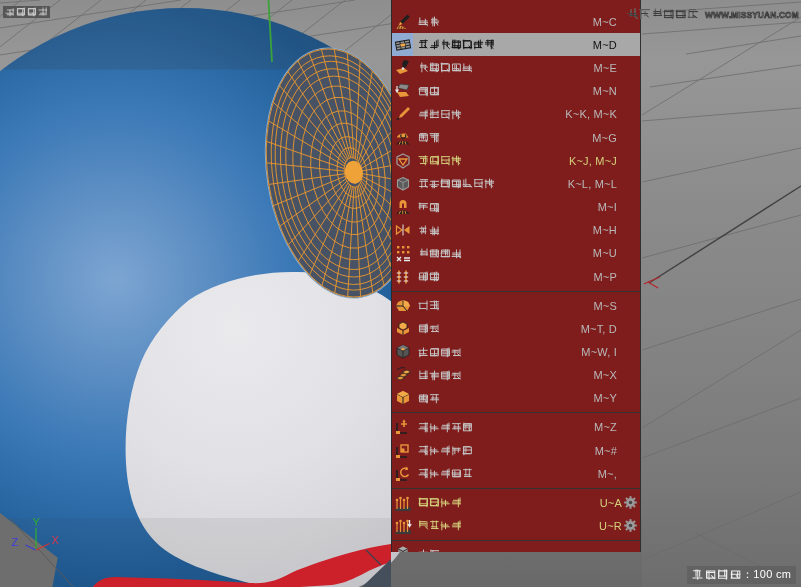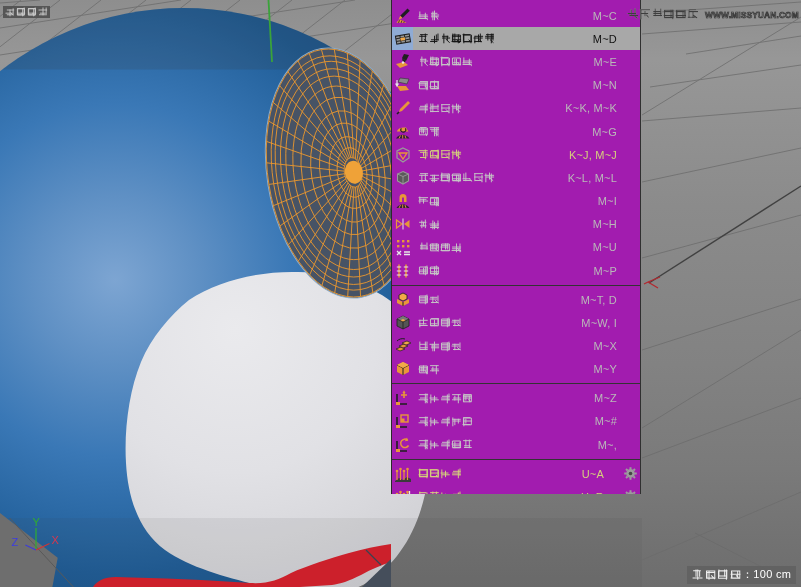--- a/index.html
+++ b/index.html
@@ -1,24 +1,24 @@
 <!DOCTYPE html>
 <html><head><meta charset="utf-8"><title>c4d</title><style>
 *{margin:0;padding:0;box-sizing:border-box}
 html,body{width:801px;height:587px;overflow:hidden;background:#7c7c7c;
  font-family:"Liberation Sans",sans-serif}
 #stage{position:relative;width:801px;height:587px}
 .cj{display:inline-block;vertical-align:top}
-#menu{position:absolute;left:391px;top:0;width:250px;height:494px;background:#a21caf;
- border-left:1px solid #2a2a2a;border-right:1px solid #303030;padding-top:4px;overflow:hidden}
+#menu{position:absolute;left:391px;top:0;width:250px;height:552px;background:#7f1d1d;
+ border-left:1px solid #2a2a2a;border-right:1px solid #303030;padding-top:10px;overflow:hidden}
 .row{height:23.2px;display:flex;align-items:center;position:relative}
 .row .ic{width:21px;height:23.2px;display:flex;align-items:center;justify-content:center;flex:none}
 .row .lb{display:flex;gap:0px;align-items:center;flex:1;padding-left:5px}
 .row .lb .cj{margin-right:0px}
-.row .sc{font-size:11px;letter-spacing:0.2px;margin-right:20px;flex:none}
+.row .sc{font-size:11px;letter-spacing:0.2px;margin-right:2px;flex:none}
 .row .gear{margin-right:3px;flex:none}
 .row:not(:has(.gear)) .sc{margin-right:23px}
 .hl{background:#a8a8a8}
 .hl .ic{background:#8fabd4}
 .hl .lb{color:#161616 !important}
 .hl .sc{color:#111 !important;font-weight:normal}
 .sep{height:5.8px;display:flex;align-items:center}
 .sep div{height:1px;background:#333;width:100%}
 #vplabel{position:absolute;left:3px;top:6px;background:rgba(80,80,80,0.9);color:#cccccc;
  padding:1px 2px;display:flex;gap:1px}
@@ -665,20 +665,39 @@
           </svg>
         </div>
         <span class="sc" style="color:#b9b9b9">M~P</span>
       </div>
       <div class="sep">
         <div></div>
       </div>
       <div class="row">
         <div class="ic">
           <svg class="mi" width="18" height="18" viewBox="0 0 18 18">
+            <path d="M9 3 L14 5 L16 9 L13 14 L5 14 L2 9 L4 5 Z" fill="#e8963a"></path>
+            <path d="M9 3 L14 5 L16 9 L9 9 Z" fill="#f2a948"></path>
+            <path d="M2 9 L9 9 L13 14" stroke="#1f1f1f" stroke-width="1" fill="none"></path>
+            <path d="M9 3 L9 9" stroke="#1f1f1f" stroke-width="0.8"></path>
+          </svg>
+        </div>
+        <div class="lb" style="color:#c6c6c6">
+          <svg class="cj" width="11" height="11" viewBox="0 0 12 12" aria-hidden="true">
+            <use href="#g5012"></use>
+          </svg>
+          <svg class="cj" width="11" height="11" viewBox="0 0 12 12" aria-hidden="true">
+            <use href="#g89d2"></use>
+          </svg>
+        </div>
+        <span class="sc" style="color:#b9b9b9">M~S</span>
+      </div>
+      <div class="row">
+        <div class="ic">
+          <svg class="mi" width="18" height="18" viewBox="0 0 18 18">
             <path d="M3 8 L9 11 L15 8 L15 12 L9 15 L3 12 Z" fill="#e8963a"></path>
             <path d="M9 11 V15" stroke="#1f1f1f" stroke-width="1"></path>
             <path d="M5 4 L9 2 L13 4 L13 8 L9 10 L5 8 Z" fill="#f2a948" stroke="#1f1f1f" stroke-width="0.8"></path>
           </svg>
         </div>
         <div class="lb" style="color:#c6c6c6">
           <svg class="cj" width="11" height="11" viewBox="0 0 12 12" aria-hidden="true">
             <use href="#g6324"></use>
           </svg>
           <svg class="cj" width="11" height="11" viewBox="0 0 12 12" aria-hidden="true">

